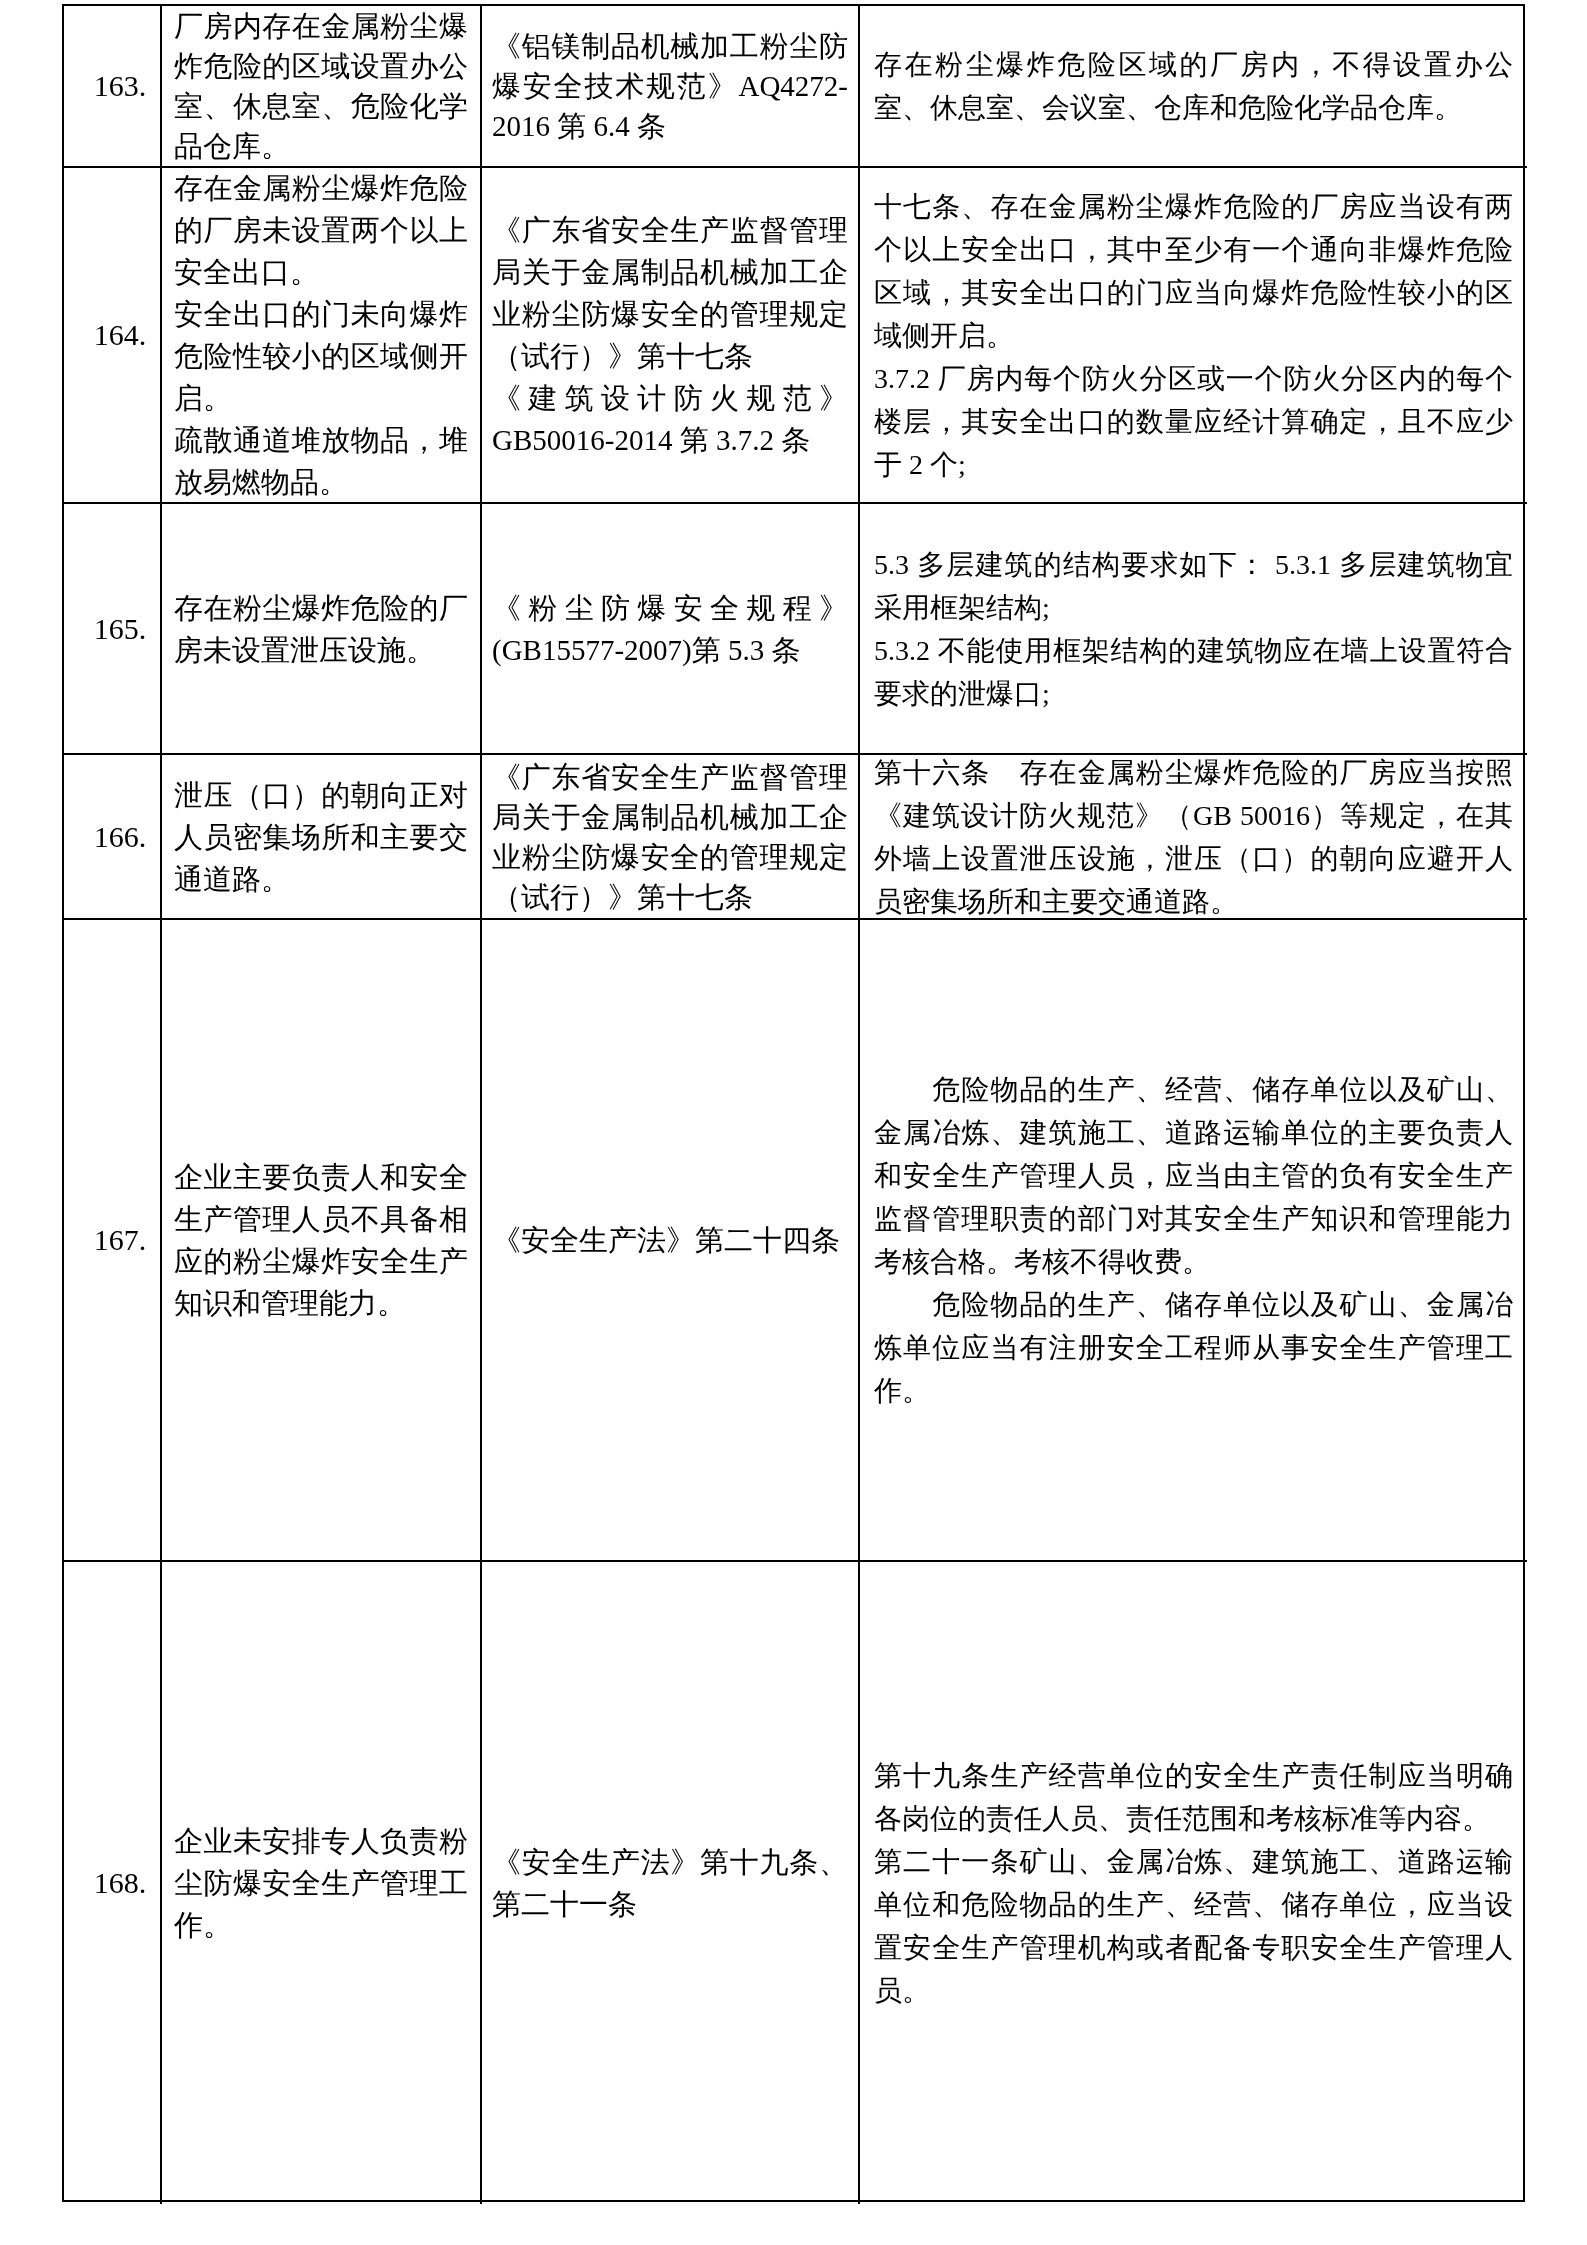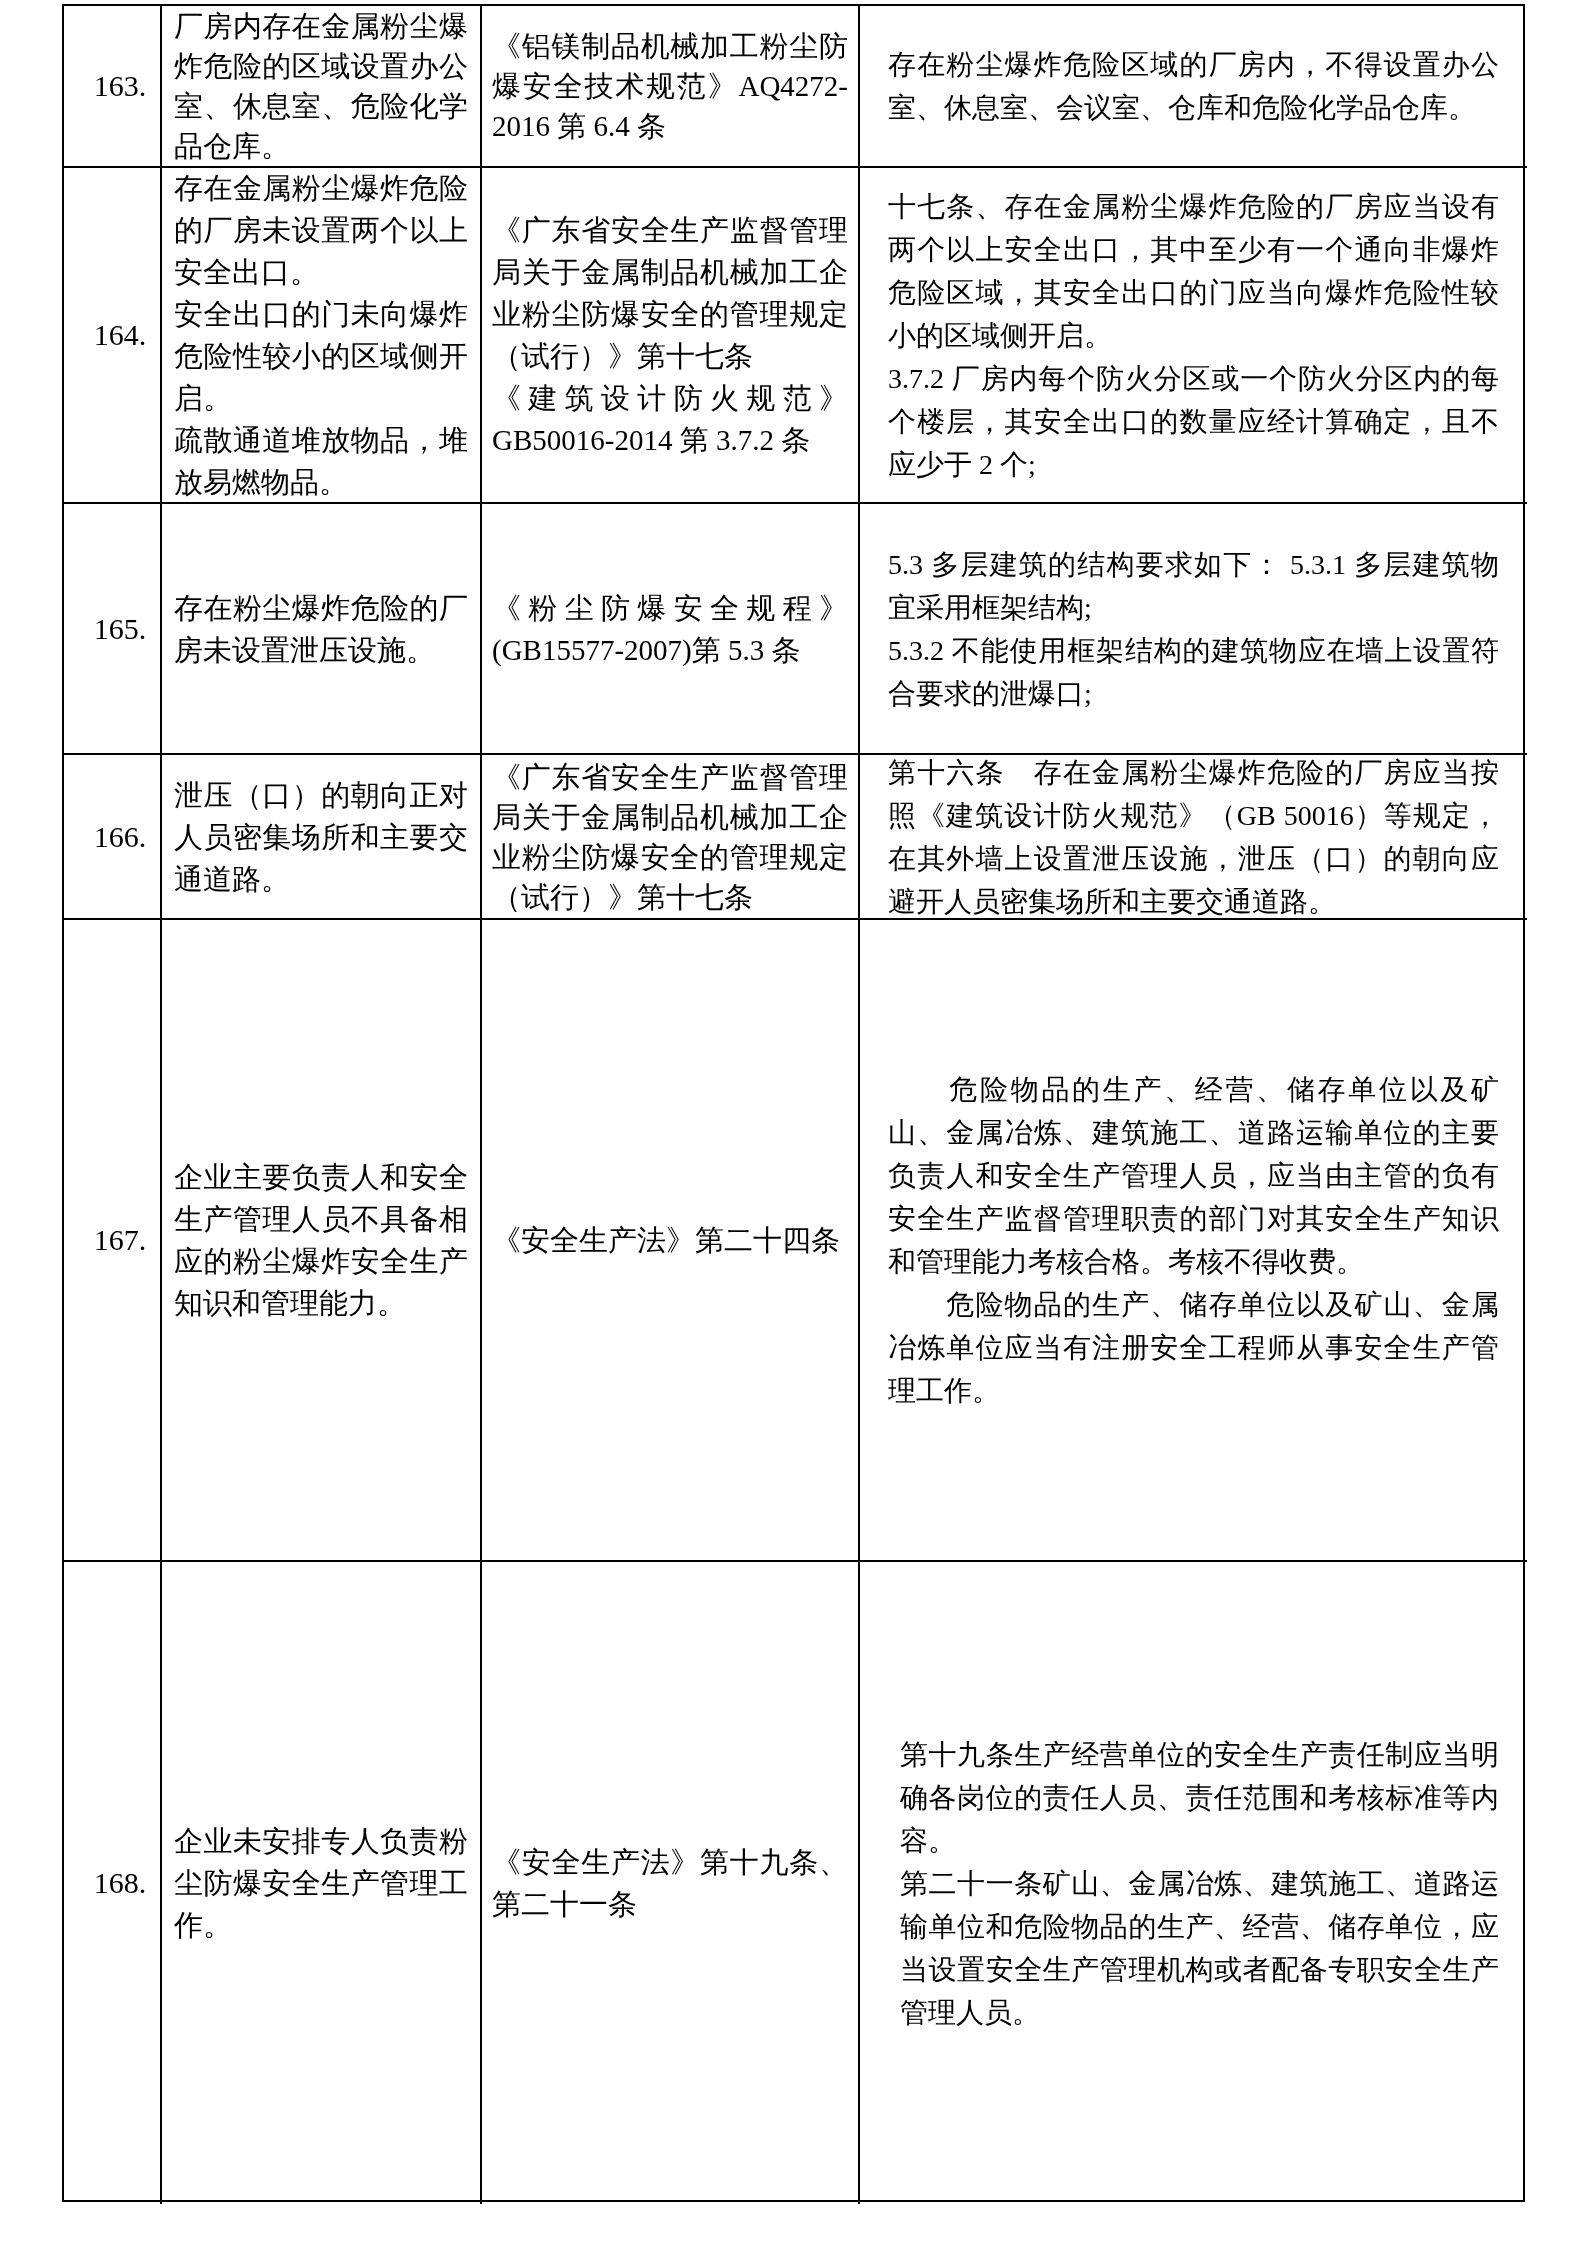--- a/index.html
+++ b/index.html
@@ -49,21 +49,21 @@
     padding: 4px 12px;
     text-align: justify;
     text-align-last: left;
   }
   .c-basis {
     padding: 8px 10px;
     text-align: justify;
     text-align-last: left;
   }
   .c-provision {
-    padding: 6px 28px;
+    padding: 6px 14px;
     text-align: justify;
     text-align-last: left;
     font-size: 28px;
     line-height: 43px;
   }
   .cell p { margin: 0; }
   .tight { line-height: 40px; }
 </style>
 </head>
 <body>
@@ -143,18 +143,18 @@
 
   <div class="cell c-num row-last" style="border-bottom: none;">
     <p>168.</p>
   </div>
   <div class="cell c-problem row-last" style="border-bottom:none;">
     <p>企业未安排专人负责粉尘防爆安全生产管理工作。</p>
   </div>
   <div class="cell c-basis row-last" style="border-bottom:none;">
     <p>《安全生产法》第十九条、第二十一条</p>
   </div>
-  <div class="cell c-provision last-col row-last" style="border-bottom:none;margin-left:12px;">
+  <div class="cell c-provision last-col row-last" style="border-bottom:none;">
     <p>第十九条生产经营单位的安全生产责任制应当明确各岗位的责任人员、责任范围和考核标准等内容。</p>
     <p>第二十一条矿山、金属冶炼、建筑施工、道路运输单位和危险物品的生产、经营、储存单位，应当设置安全生产管理机构或者配备专职安全生产管理人员。</p>
   </div>
 
 </div>
 
 </body></html>

